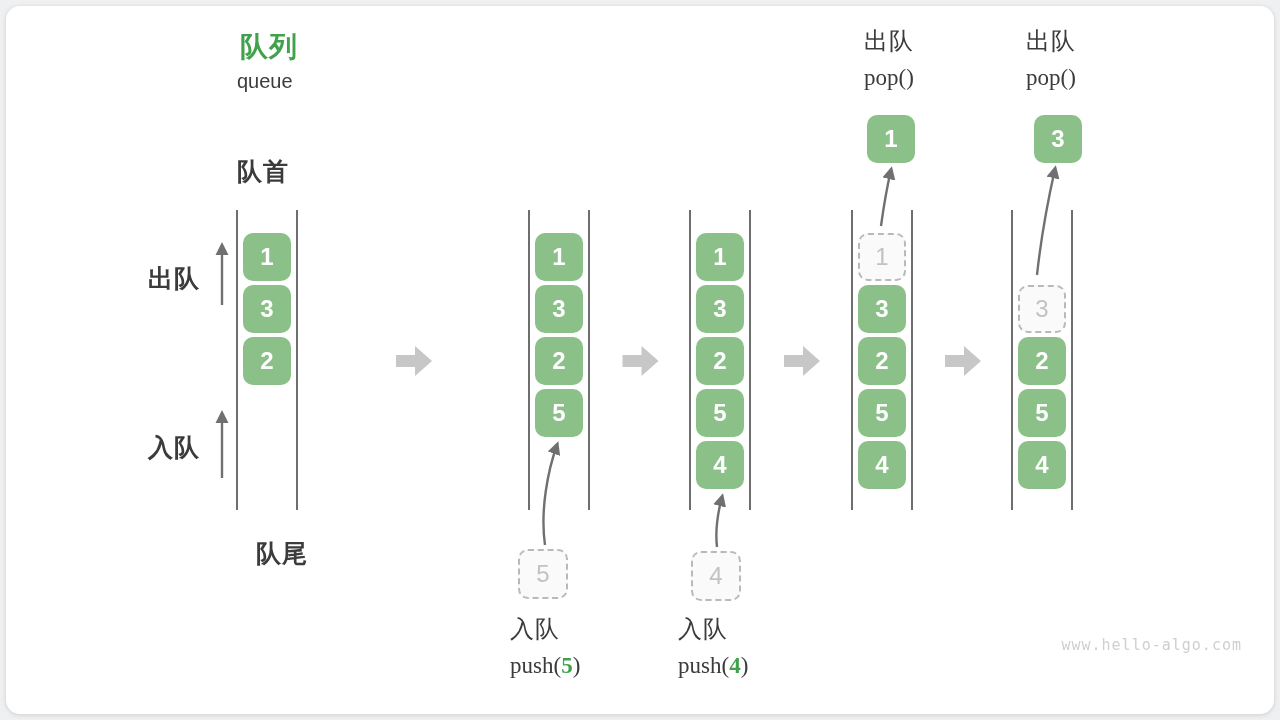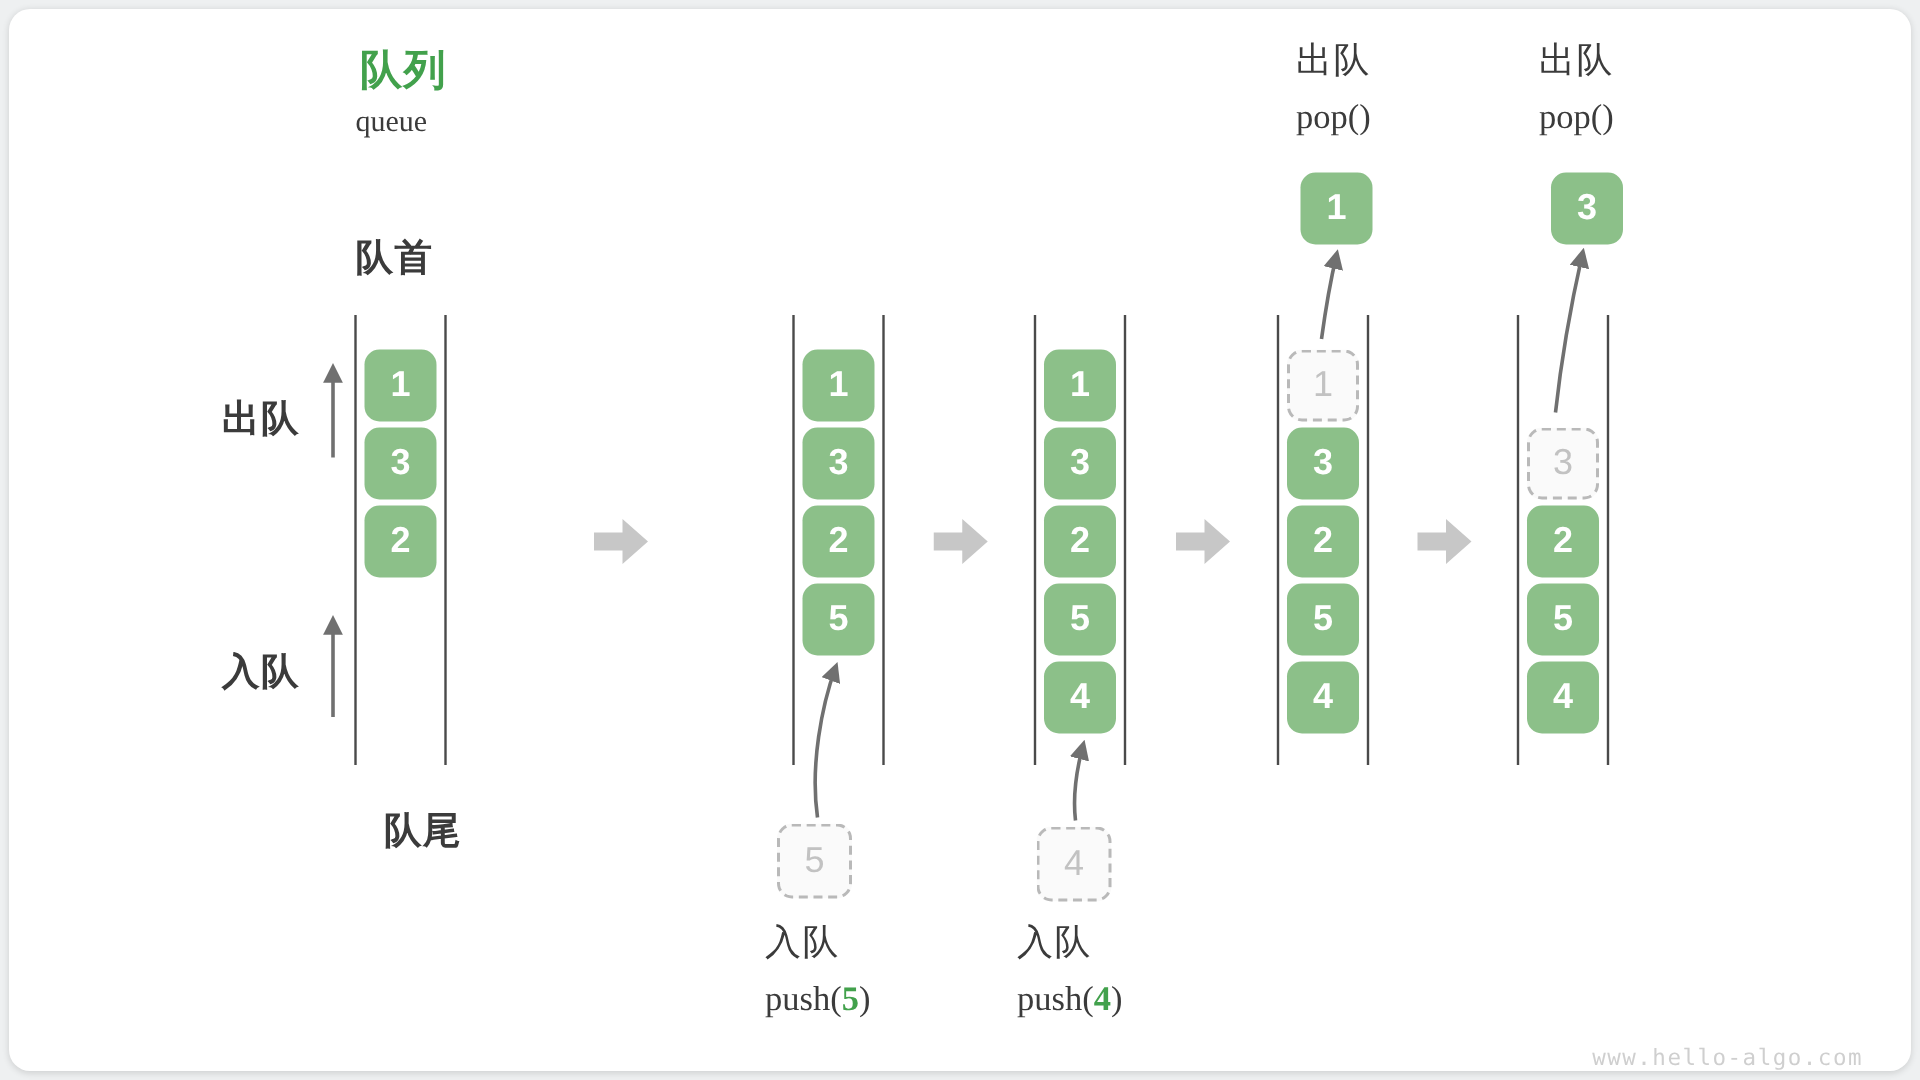--- a/index.html
+++ b/index.html
@@ -16,21 +16,21 @@
   }
   #diagram{position:absolute;left:0;top:0;width:1280px;height:720px;}
   #arrow-layer{position:absolute;left:0;top:0;width:1280px;height:720px;}
 
   .title-zh{
     position:absolute;left:240px;top:28px;
     font-size:28px;font-weight:bold;color:#42a14c;letter-spacing:1px;
   }
   .title-en{
     position:absolute;left:237px;top:70px;
-    font-family:Liberation Serif, serif;font-size:20px;color:#3b3b3b;
+    font-family:Liberation Sans, sans-serif;font-size:20px;color:#3b3b3b;
   }
   .struct-label{
     position:absolute;font-size:25px;font-weight:bold;color:#3b3b3b;letter-spacing:1px;
   }
   .lbl-front{left:237px;top:155px;text-align:center;}
   .lbl-rear{left:240px;top:537px;margin-left:16px;}
   .lbl-dequeue-left{left:148px;top:262px;}
   .lbl-enqueue-left{left:148px;top:431px;}
 
   .cell{
@@ -45,21 +45,21 @@
     color:#c2c2c2;font-weight:normal;
   }
   .anno{position:absolute;color:#3b3b3b;}
   .anno .zh{font-size:24px;letter-spacing:1px;line-height:30px;}
   .anno .code{
     font-family:Liberation Serif, serif;font-size:23px;line-height:30px;margin-top:7px;
   }
   .anno .code .arg{color:#42a14c;font-weight:bold;}
 
   .watermark{
-    position:absolute;right:38px;top:696px;
+    position:absolute;right:38px;top:636px;
     font-family:"DejaVu Sans Mono",monospace;font-size:15px;color:#cfcfcf;letter-spacing:1px;
   }
 </style>
 </head>
 <body>
 
 <div id="card"></div>
 
 <div id="diagram">
   <svg id="arrow-layer" width="1280" height="720" viewBox="0 0 1280 720">

